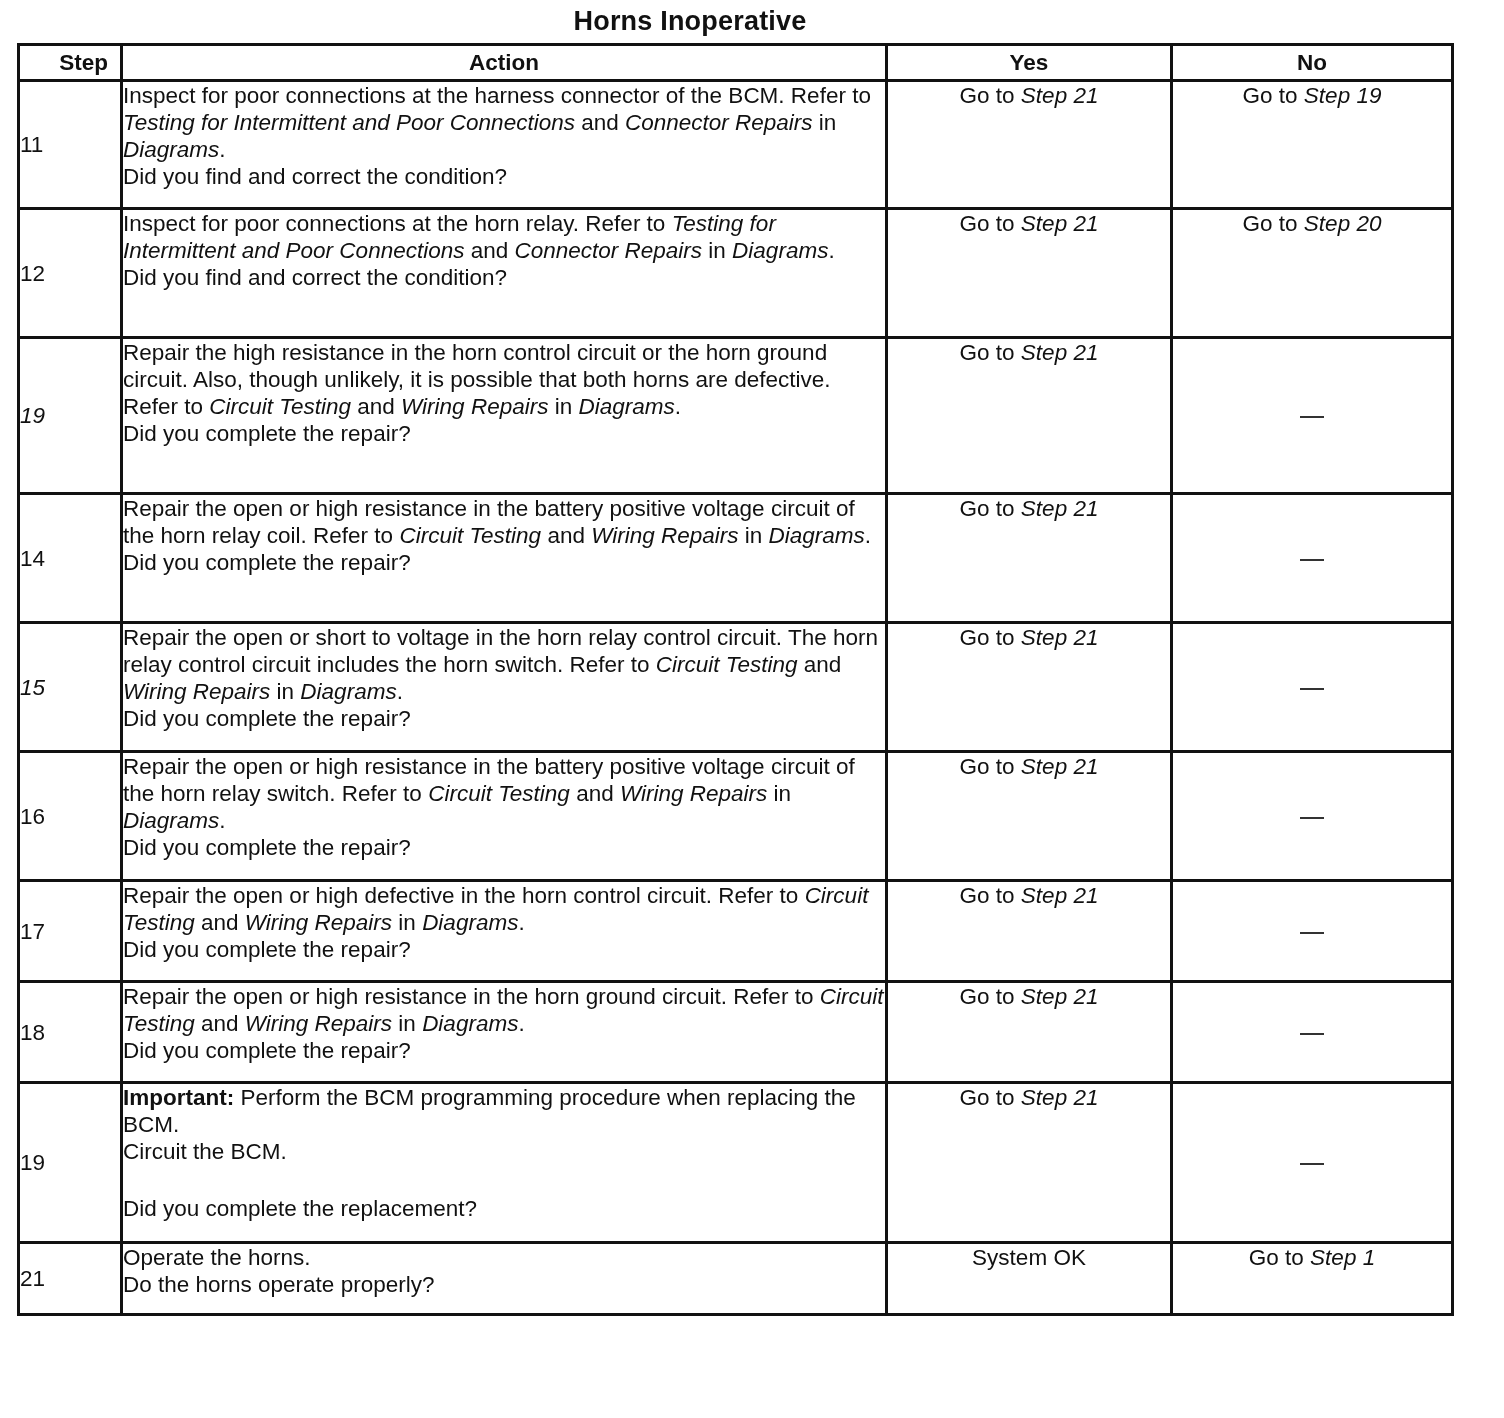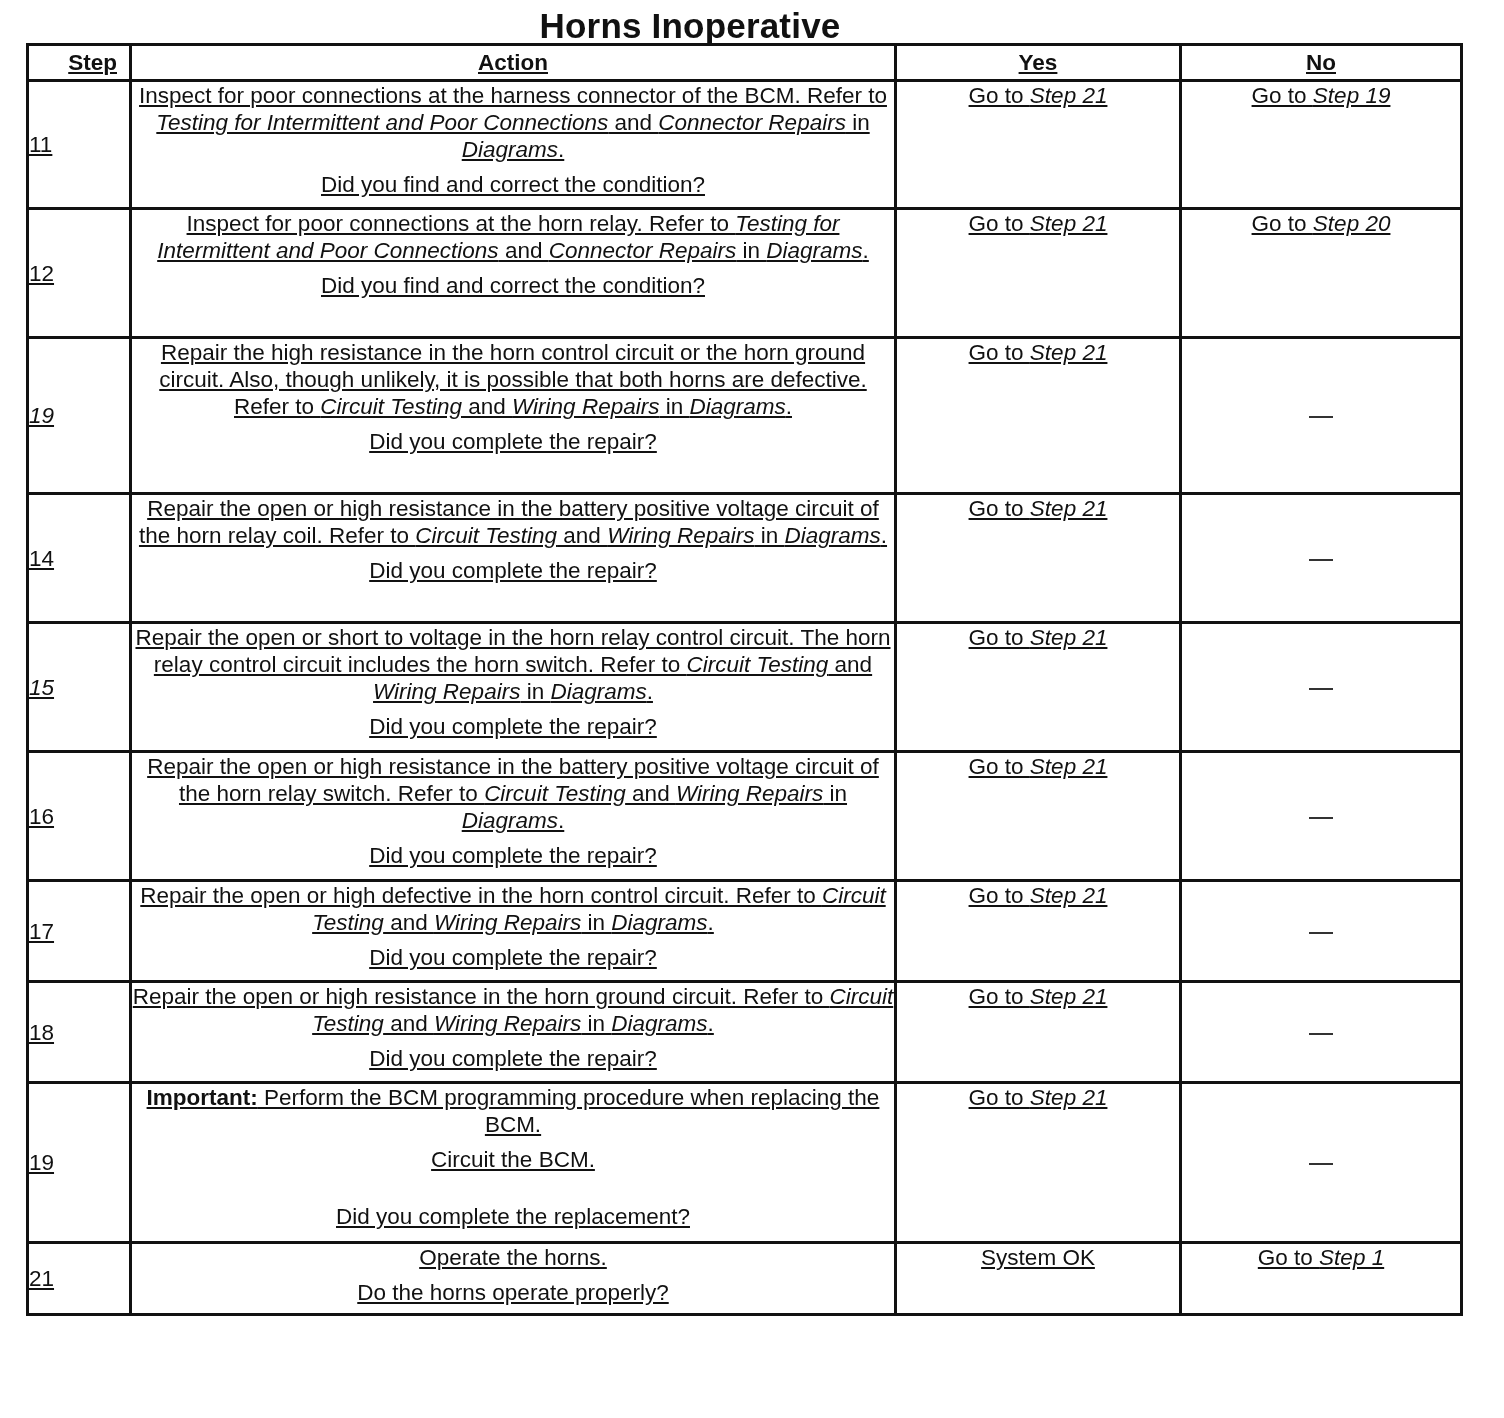--- a/index.html
+++ b/index.html
@@ -2,42 +2,41 @@
 <html><head>
 <meta charset="utf-8">
 <style>
   html, body { margin: 0; padding: 0; background: #ffffff; }
   body {
     width: 1504px; height: 1418px; position: relative; overflow: hidden;
     font-family: "Liberation Sans", sans-serif; color: #111;
   }
   .title {
     position: absolute; top: 6px; left: 0; width: 1380px; text-align: center;
-    font-size: 35px; font-weight: bold; letter-spacing: 0.2px;
+    font-size: 27px; font-weight: bold; letter-spacing: 0.2px;
   }
   table.steps {
-    position: absolute; top: 43px; left: 26px;
+    position: absolute; top: 43px; left: 17px;
     border-collapse: collapse; table-layout: fixed;
     width: 1434px;
-    text-decoration: underline;
   }
   table.steps td, table.steps th {
     border: 3px solid #111; padding: 0; vertical-align: top;
     font-size: 22.5px; line-height: 27px;
   }
   th { font-weight: bold; height: 33px; vertical-align: middle !important; font-size: 22px; }
   col.c-step { width: 103px; }
   col.c-action { width: 765px; }
   col.c-yes { width: 285px; }
   col.c-no { width: 281px; }
   td.step { text-align: left; vertical-align: middle !important; }
   td.step.ital { font-style: italic; }
-  td.action { padding: 6px 10px 4px 13px; text-align: center; }
+  td.action { padding: 6px 10px 4px 13px; }
   td.action p { margin: 0; }
-  td.action p.q { margin-top: 8px; }
+  td.action p.q { }
   td.action p.q.gap { margin-top: 30px; }
   td.yes, td.no { text-align: center; vertical-align: bottom; padding-bottom: 4px; margin-left: 22px; }
   td.no.dash { vertical-align: middle; }
   .dashmark { display: inline-block; width: 24px; border-top: 2px solid #333; vertical-align: middle; }
   i { font-style: italic; }
   b { font-weight: bold; }
 </style>
 </head>
 <body>
 

